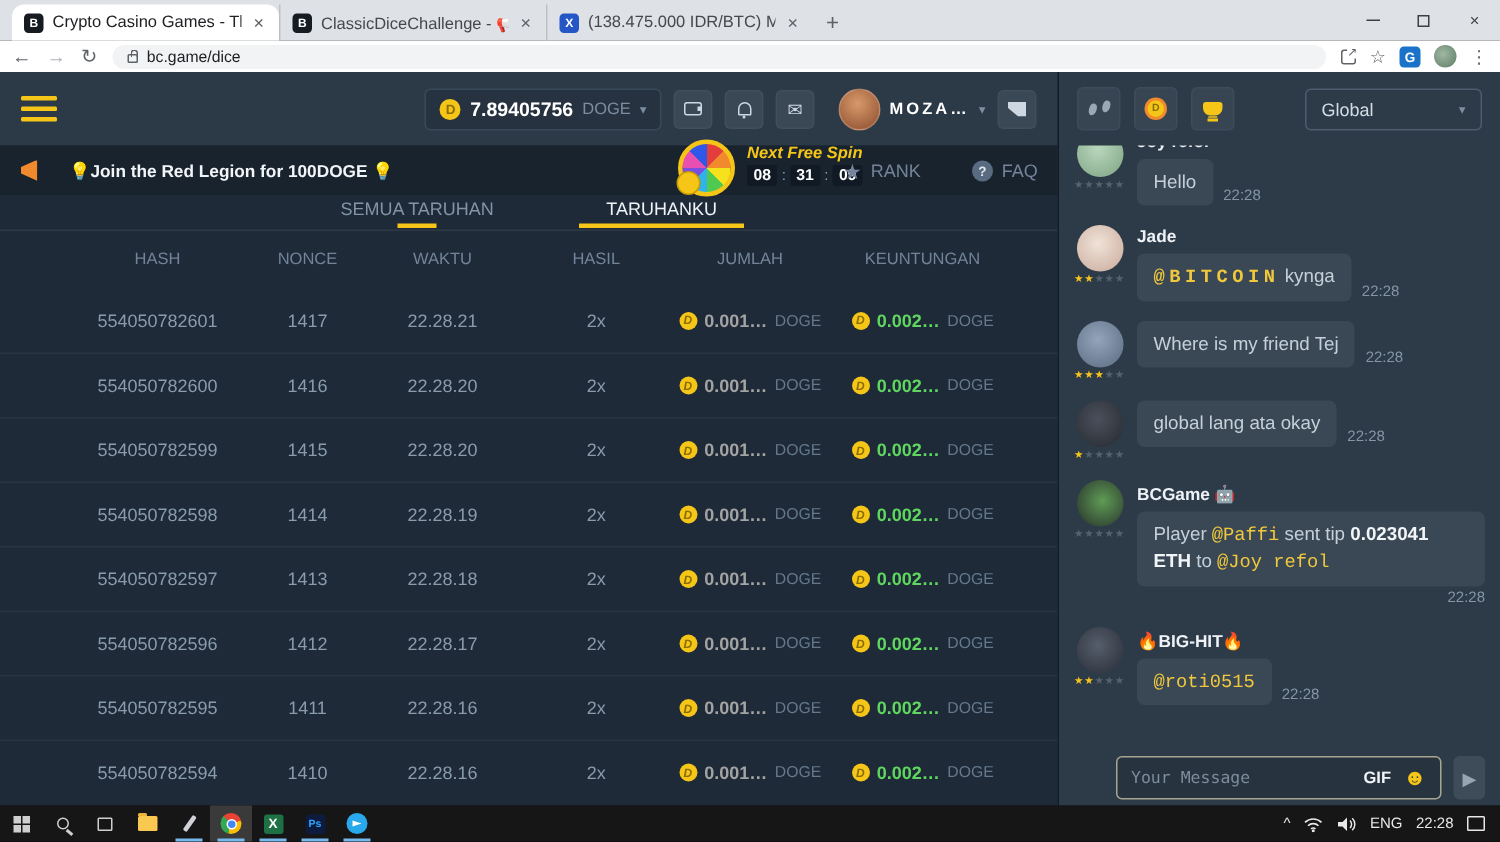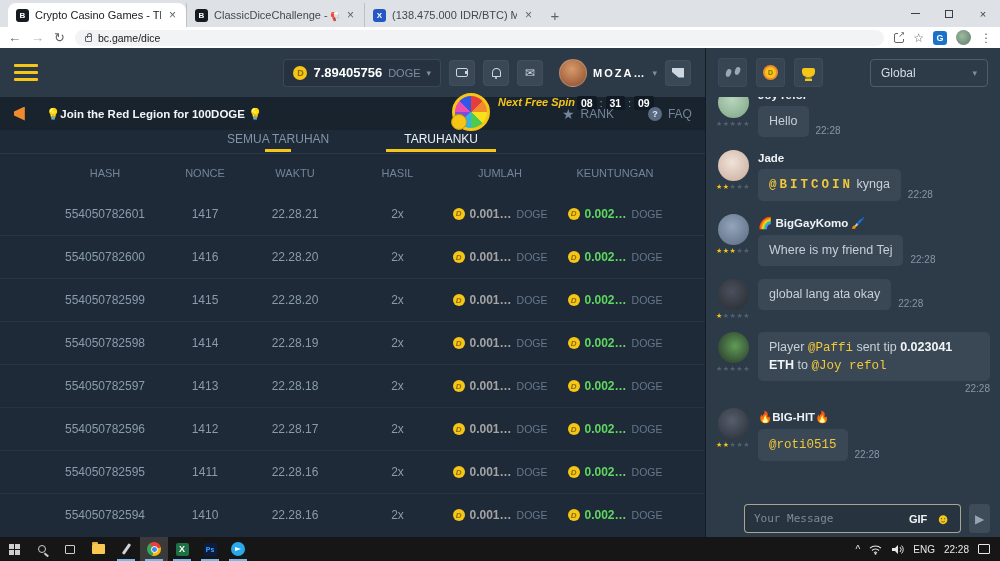--- a/index.html
+++ b/index.html
@@ -76,23 +76,23 @@
   
   .promo { height:33px; background:#19232e; display:flex; align-items:center; padding:0 14px; position:relative; }
   .mega { width:18px; height:14px; background:#f08a2c; clip-path:polygon(0 35%,60% 0,60% 100%,0 65%); position:relative; }
   .mega:after { content:""; position:absolute; right:-6px; top:4px; width:7px; height:6px; background:#f08a2c; border-radius:2px; }
   .promo-text { color:#f2f5f8; font-weight:bold; font-size:11.5px; margin-left:14px; }
   .spin-group { position:absolute; left:452px; top:-4px; display:flex; align-items:flex-start; gap:8px; }
   .wheel { width:38px; height:38px; border-radius:50%; border:3px solid #f5c518;
     background:conic-gradient(#e33d3d 0 45deg,#f08a2c 45deg 90deg,#f5e11c 90deg 135deg,#4fc94f 135deg 180deg,#2fb3e8 180deg 225deg,#7a4fe0 225deg 270deg,#e84fb0 270deg 315deg,#2f57e8 315deg 360deg); position:relative; }
   .wheel:after { content:""; position:absolute; left:-4px; bottom:-2px; width:14px; height:14px;
     border-radius:50%; background:#f5c518; border:1px solid #c79a00; }
-  .spin-col { display:flex; gap:2px; padding-top:3px; }
+  .spin-col { display:flex; flex-direction:column; gap:2px; padding-top:3px; }
   .spin-label { color:#f5c518; font-weight:bold; font-style:italic; font-size:11px; }
-  .timer { display:flex; align-items:center; gap:3px; }
+  .timer { display:flex; align-items:center; gap:3px;justify-content:flex-end; }
   .tbox { background:#111a24; color:#fff; font-weight:bold; font-size:10.5px; padding:1px 4px; border-radius:2px; }
   .tsep { color:#94a3b2; font-size:10px; }
   .promo-links { position:absolute; left:562px; top:0; height:33px; display:flex; align-items:center; gap:34px; }
   .plink { display:flex; align-items:center; gap:6px; color:#74849a; font-size:12px; }
   .plink .st { color:#74849a; font-size:14px; }
   .faqdot { width:14px; height:14px; border-radius:50%; background:#596b80; color:#dfe6ec; font-size:9px;
     font-weight:bold; display:flex; align-items:center; justify-content:center; }
 
   
   .bet-tabs { height:24px; display:flex; justify-content:center; gap:75px; align-items:flex-start;
@@ -512,21 +512,20 @@
           </div>
         </div>
       </div>
 
       <div class="msg">
         <div class="msg-left">
           <span class="avatar av2"></span>
           <span class="stars"><span class="sg">★★★</span><span class="sx">★★</span></span>
         </div>
         <div class="msg-main">
-          <div class="msg-name">🌈 BigGayKomo 🖌️</div>
           <div class="msg-row">
             <div class="bubble"><span>Where is my friend Tej</span></div>
             <span class="msg-time">22:28</span>
           </div>
         </div>
       </div>
 
       <div class="msg">
         <div class="msg-left">
           <span class="avatar av3"></span>
@@ -539,20 +538,21 @@
           </div>
         </div>
       </div>
 
       <div class="msg">
         <div class="msg-left">
           <span class="avatar av4"></span>
           <span class="stars"><span class="sg"></span><span class="sx">★★★★★</span></span>
         </div>
         <div class="msg-main">
+          <div class="msg-name">BCGame 🤖</div>
           <div class="msg-row below">
             <div class="bubble wide"><span>Player </span><span class="mention">@Paffi</span><span> sent tip </span><span class="strongtxt">0.023041 ETH</span><span> to </span><span class="mention">@Joy refol</span></div>
             <span class="msg-time">22:28</span>
           </div>
         </div>
       </div>
 
       <div class="msg">
         <div class="msg-left">
           <span class="avatar av5"></span>

